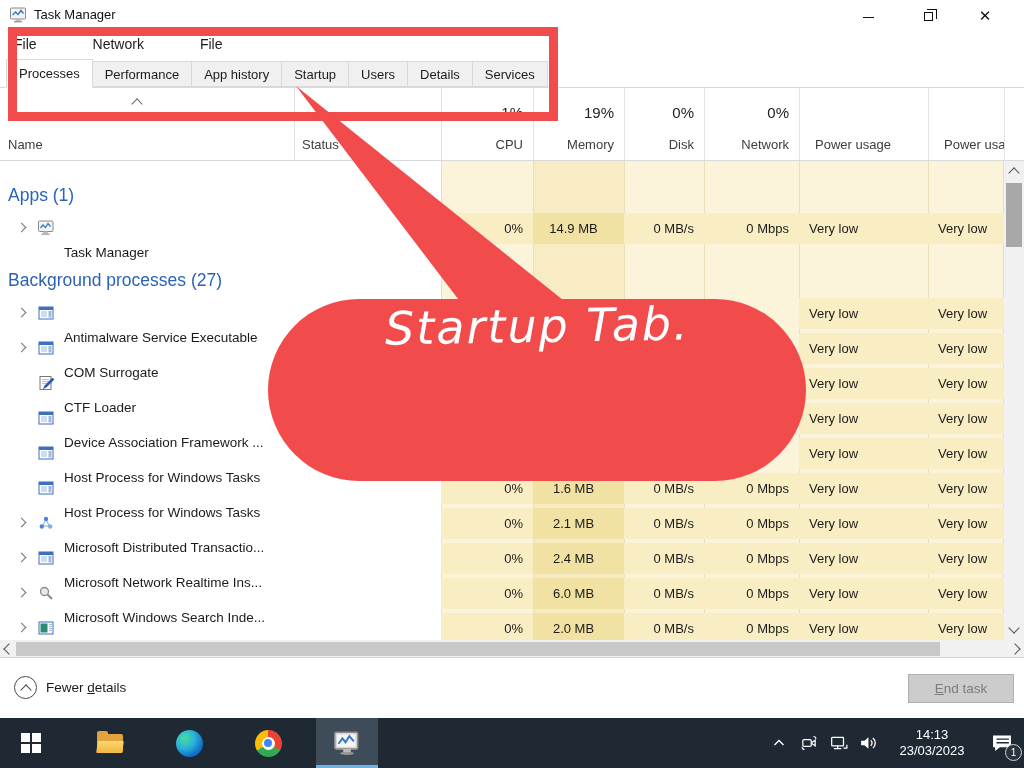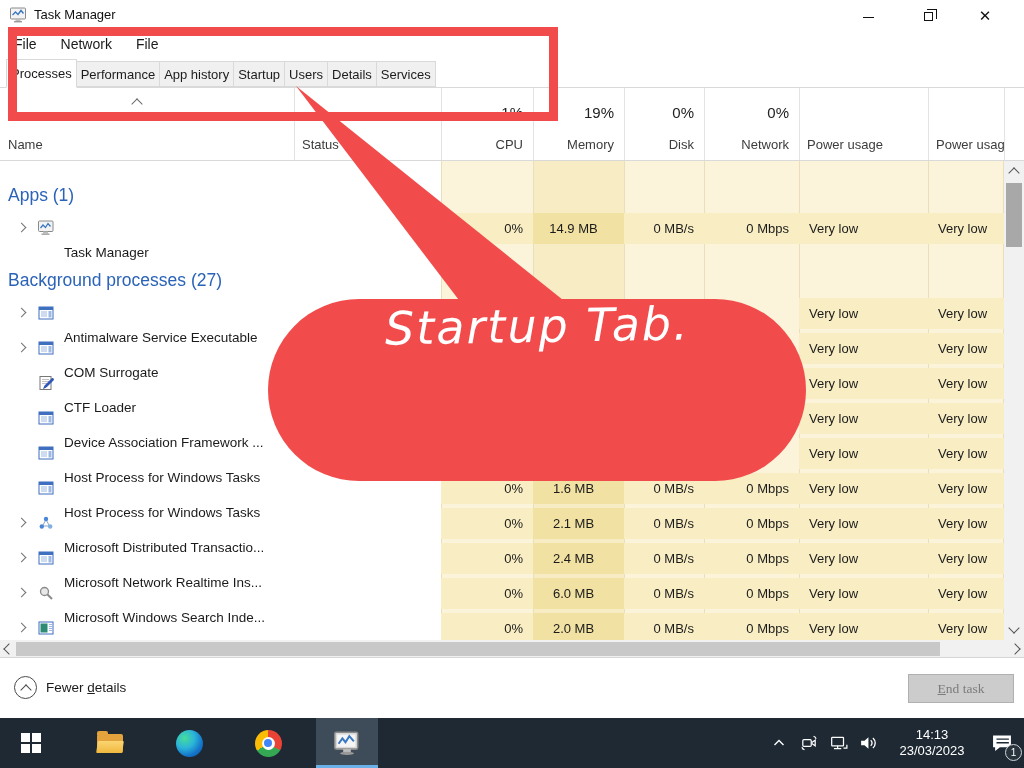--- a/index.html
+++ b/index.html
@@ -14,35 +14,35 @@
   .title-text{position:absolute;left:34px;top:7px;font-size:13px;color:#111;}
   .winbtn{position:absolute;top:0;width:46px;height:30px;display:flex;align-items:center;justify-content:center;color:#111;}
   .btn-min{left:845px;}.btn-max{left:905px;}.btn-close{left:962px;}
   .glyph-min{width:11px;height:1px;background:#111;margin-top:4px;}
   .glyph-max{position:relative;width:9px;height:9px;border:1px solid #111;margin-top:2px;background:#fff;}
   .glyph-max::before{content:"";position:absolute;left:2px;top:-4px;width:9px;height:9px;border:1px solid #111;border-bottom:none;border-left:none;}
   .glyph-close{font-size:15px;line-height:1;}
 
   
   .menubar{position:absolute;left:0;top:31px;width:1024px;height:26px;display:flex;align-items:center;font-size:14px;}
-  .menu-item{padding:0 12px;}
+  .menu-item{padding:0 28px;}
   .menu-item:first-child{padding-left:14px;}
   .tabbar{position:absolute;left:0;top:57px;width:1024px;height:31px;border-bottom:1px solid #d9d9d9;display:flex;align-items:flex-end;padding-left:6px;}
-  .tab{height:26px;padding:0 4px;display:flex;align-items:center;font-size:13px;background:#f0f0f0;border:1px solid #d9d9d9;margin-right:-1px;}
+  .tab{height:26px;padding:0 12px;display:flex;align-items:center;font-size:13px;background:#f0f0f0;border:1px solid #d9d9d9;margin-right:-1px;}
   .tab.active{background:#fff;height:29px;border-bottom:1px solid #fff;margin-bottom:-1px;}
 
   
   .colheader{position:absolute;left:0;top:88px;width:1024px;height:73px;border-bottom:1px solid #d9d9d9;background:#fff;font-size:13px;color:#3c3c3c;}
   .colheader .sep{position:absolute;top:0;width:1px;height:72px;background:#e3e3e3;}
   .sort-caret{position:absolute;left:133px;top:12px;width:8px;height:8px;border-left:1.4px solid #6a6a6a;border-top:1.4px solid #6a6a6a;transform:rotate(45deg);}
   .h-name{position:absolute;left:8px;bottom:8px;}
   .h-status{position:absolute;left:302px;bottom:8px;}
   .h-metric{position:absolute;top:0;height:72px;}
   .h-metric .pct{position:absolute;top:16px;right:10px;font-size:15px;color:#222;}
-  .h-metric .lbl{position:absolute;bottom:8px;right:10px;}
+  .h-metric .lbl{position:absolute;bottom:8px;right:10px;margin-left:8px;}
   .h-left .lbl{right:auto;left:8px;}
   .hm-cpu{left:441px;width:92px;} .hm-mem{left:533px;width:91px;}
   .hm-disk{left:624px;width:80px;} .hm-net{left:704px;width:95px;}
   .hm-pow{left:799px;width:129px;} .hm-tr{left:928px;width:76px;overflow:hidden;white-space:nowrap;}
 
   
   .tbody{position:absolute;left:0;top:161px;width:1024px;height:479px;overflow:hidden;background:#fff;}
   .colbg{position:absolute;top:0;height:479px;background:#fcf4da;border-left:1px solid #eadfba;z-index:0;}
   .cb-cpu{left:441px;width:92px;} .cb-mem{left:533px;width:91px;background:#f7ecc4;}
   .cb-disk{left:624px;width:80px;} .cb-net{left:704px;width:95px;}
@@ -78,21 +78,21 @@
   .hscroll{position:absolute;left:0;top:640px;width:1024px;height:18px;background:#f1f1f1;border-bottom:1px solid #d6d6d6;}
   .hthumb{position:absolute;left:16px;top:2px;width:924px;height:14px;background:#c8c8c8;}
   .ha-l{left:5px;top:5px;transform:rotate(-45deg);}
   .ha-r{right:5px;top:5px;transform:rotate(135deg);}
 
   
   .footerbar{position:absolute;left:0;top:659px;width:1024px;height:59px;background:#fff;}
   .fd{position:absolute;left:14px;top:17px;display:flex;align-items:center;font-size:13.5px;color:#1b1b1b;}
   .fd-circle{width:23px;height:23px;border:1px solid #4a4a4a;border-radius:50%;position:relative;margin-right:9px;}
   .fd-circle::before{content:"";position:absolute;left:6.5px;top:9px;width:7px;height:7px;border-left:1.4px solid #4a4a4a;border-top:1.4px solid #4a4a4a;transform:rotate(45deg);}
-  .endtask{position:absolute;right:10px;top:15px;width:106px;height:29px;background:#cccccc;border:1px solid #b0b0b0;color:#7c7c7c;font-size:13.5px;display:flex;align-items:center;justify-content:center;font-family:Liberation Serif, serif;}
+  .endtask{position:absolute;right:10px;top:15px;width:106px;height:29px;background:#cccccc;border:1px solid #b0b0b0;color:#7c7c7c;font-size:13.5px;display:flex;align-items:center;justify-content:center;font-family:Liberation Sans, sans-serif;}
   .u{text-decoration:underline;}
 
   
   .taskbar{position:absolute;left:0;top:718px;width:1024px;height:50px;background:#1e2933;display:flex;align-items:center;gap:17px;}
   .tb-btn{width:62px;height:50px;display:flex;align-items:center;justify-content:center;position:relative;}
   .win-logo{display:grid;grid-template-columns:9px 9px;grid-template-rows:9px 9px;gap:2px;}
   .win-logo span{background:#fff;}
   .folder{position:relative;width:26px;height:19px;}
   .folder .back{position:absolute;inset:0;background:#e3a23c;border-radius:2px;}
   .folder .back::before{content:"";position:absolute;left:0;top:-3px;width:11px;height:4px;background:#e3a23c;border-radius:2px 2px 0 0;}

